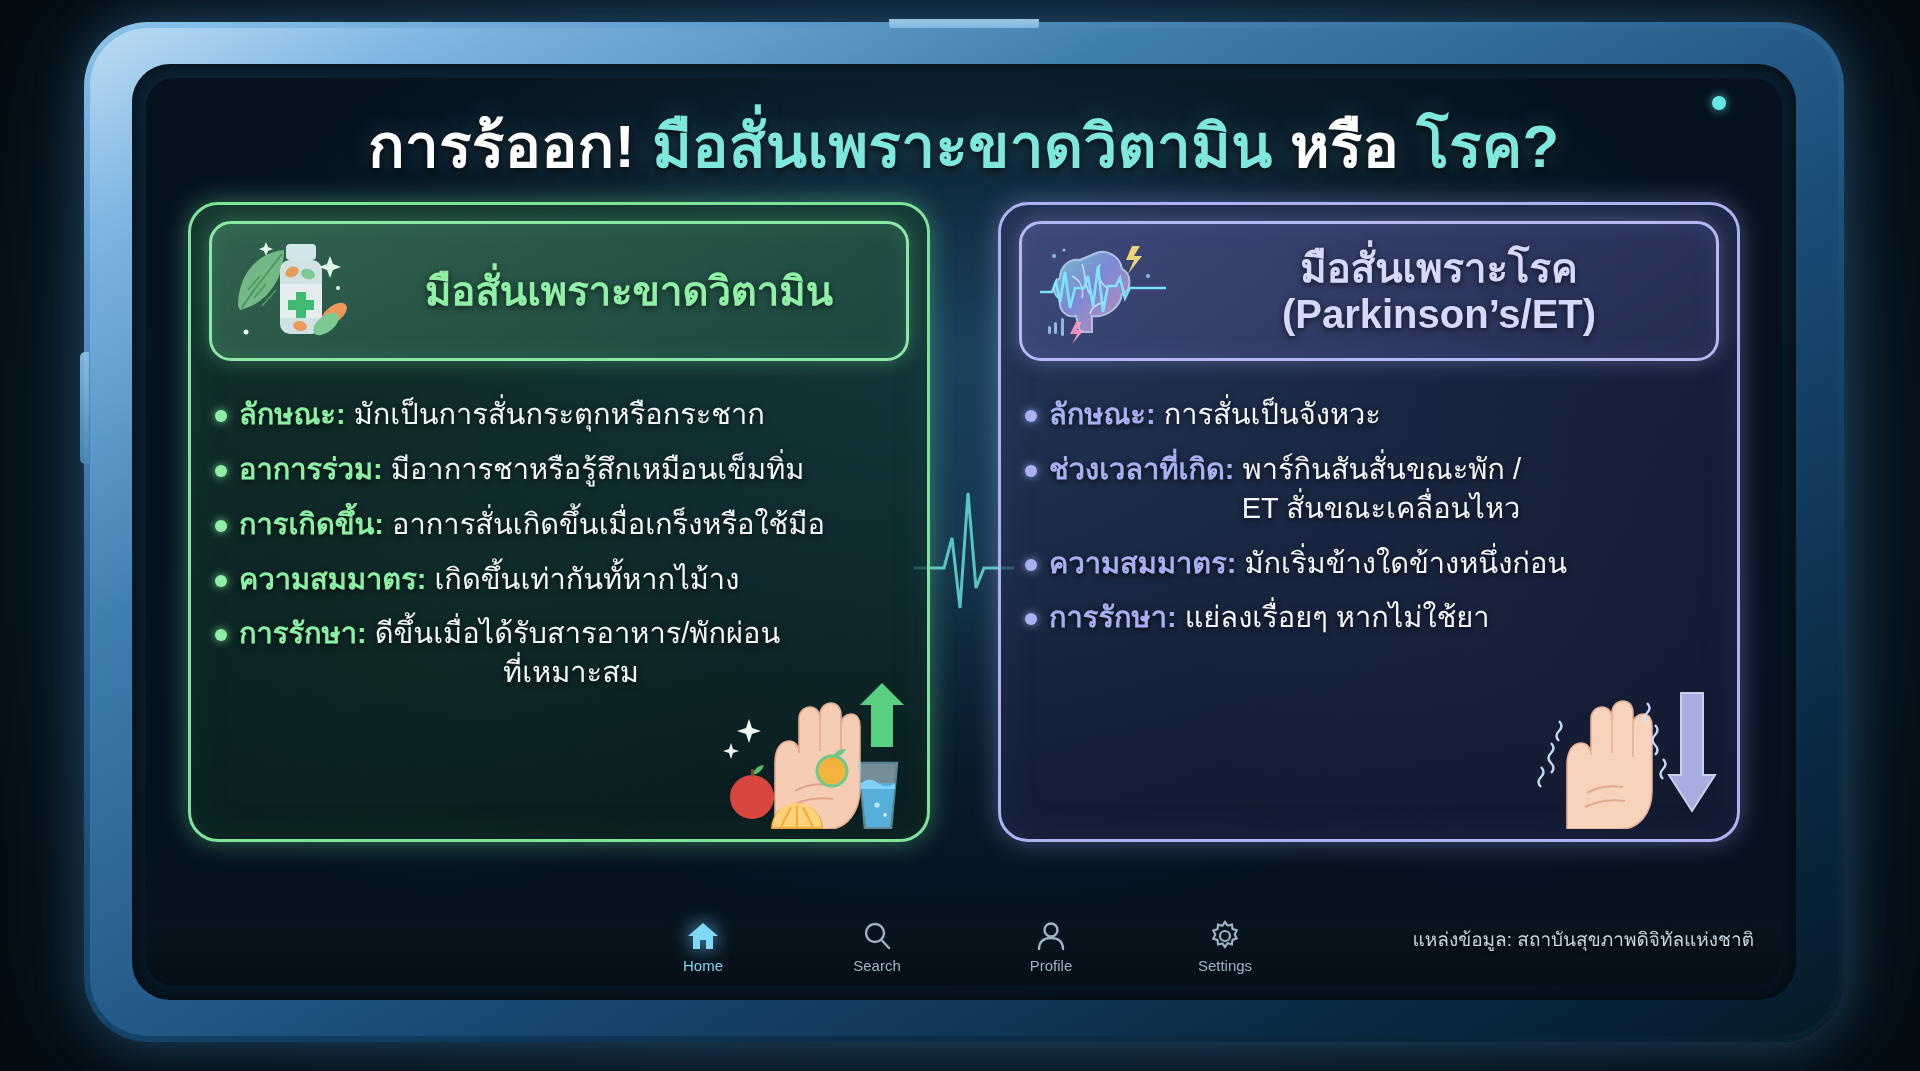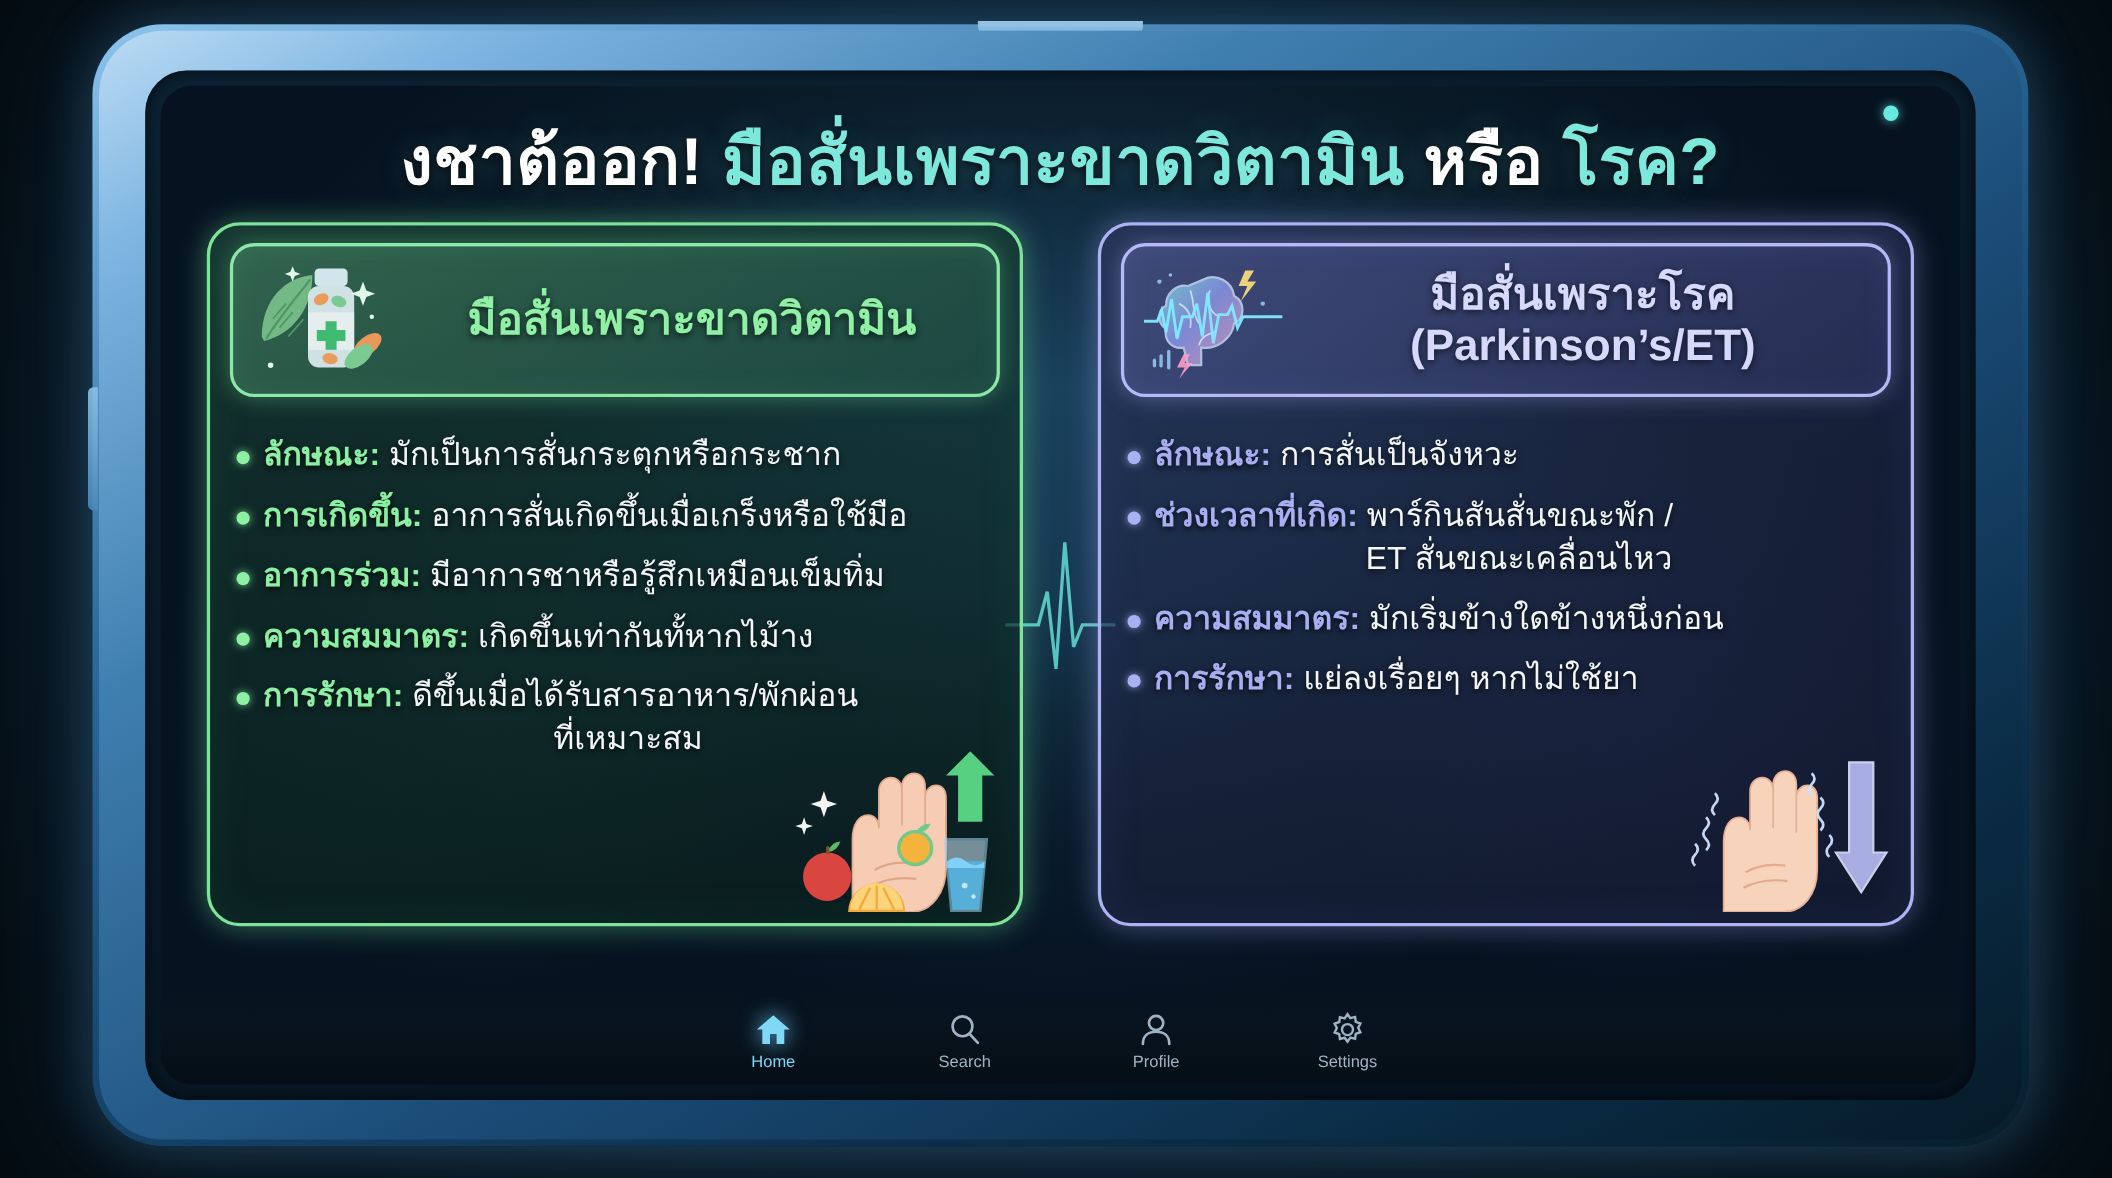--- a/index.html
+++ b/index.html
@@ -315,21 +315,21 @@
     <div class="side-btn"></div>
     <div class="cam-dot"></div>
 
     <div class="tablet-inner">
       <div class="bezel">
         <div class="screen">
 
           <div class="screen-dot"></div>
 
           <h1 class="title">
-            <span>งชาต้ออก! </span><span class="accent">มือสั่นเพราะขาดวิตามิน</span><span> หรือ </span><span class="accent">โรค?</span>
+            <span>การร้ออก! </span><span class="accent">มือสั่นเพราะขาดวิตามิน</span><span> หรือ </span><span class="accent">โรค?</span>
           </h1>
 
           <svg class="center-pulse" viewBox="0 0 120 560">
             <defs>
               <linearGradient id="pulseGrad" x1="0" y1="0" x2="0" y2="1">
                 <stop offset="0%" stop-color="#34d8d0" stop-opacity="0"></stop>
                 <stop offset="35%" stop-color="#5fe6dd" stop-opacity="0.9"></stop>
                 <stop offset="65%" stop-color="#5fe6dd" stop-opacity="0.9"></stop>
                 <stop offset="100%" stop-color="#34d8d0" stop-opacity="0"></stop>
               </linearGradient>
@@ -369,25 +369,25 @@
                 </div>
               </div>
 
               <ul class="bullets">
                 <li>
                   <span class="dot"></span>
                   <span class="btxt"><span class="blabel">ลักษณะ:</span><span> มักเป็นการสั่นกระตุกหรือกระชาก</span></span>
                 </li>
                 <li>
                   <span class="dot"></span>
+                  <span class="btxt"><span class="blabel">อาการร่วม:</span><span> มีอาการชาหรือรู้สึกเหมือนเข็มทิ่ม</span></span>
+                </li>
+                <li>
+                  <span class="dot"></span>
                   <span class="btxt"><span class="blabel">การเกิดขึ้น:</span><span> อาการสั่นเกิดขึ้นเมื่อเกร็งหรือใช้มือ</span></span>
-                </li>
-                <li>
-                  <span class="dot"></span>
-                  <span class="btxt"><span class="blabel">อาการร่วม:</span><span> มีอาการชาหรือรู้สึกเหมือนเข็มทิ่ม</span></span>
                 </li>
                 <li>
                   <span class="dot"></span>
                   <span class="btxt"><span class="blabel">ความสมมาตร:</span><span> เกิดขึ้นเท่ากันทั้หากไม้าง</span></span>
                 </li>
                 <li>
                   <span class="dot"></span>
                   <span class="btxt"><span class="blabel">การรักษา:</span><span> ดีขึ้นเมื่อได้รับสารอาหาร/พักผ่อน</span><span class="bwrap">ที่เหมาะสม</span></span>
                 </li>
               </ul>
@@ -520,18 +520,19 @@
                     <circle cx="17" cy="17" r="5"></circle>
                     <path d="M17,3 l2.6,3.6 l4.3,-1.1 l0.6,4.4 l4.2,1.5 l-2,4 l2,4 l-4.2,1.5 l-0.6,4.4 l-4.3,-1.1 L17,28 l-2.6,-3.6 l-4.3,1.1 l-0.6,-4.4 l-4.2,-1.5 l2,-4 l-2,-4 l4.2,-1.5 l0.6,-4.4 l4.3,1.1 Z"></path>
                   </g>
                 </svg>
                 <span>Settings</span>
               </div>
 
             </div>
           </div>
 
+          <div class="source">แหล่งข้อมูล: สถาบันสุขภาพดิจิทัลแห่งชาติ</div>
 
         </div>
       </div>
     </div>
   </div>
 </div>
 
 </body></html>

